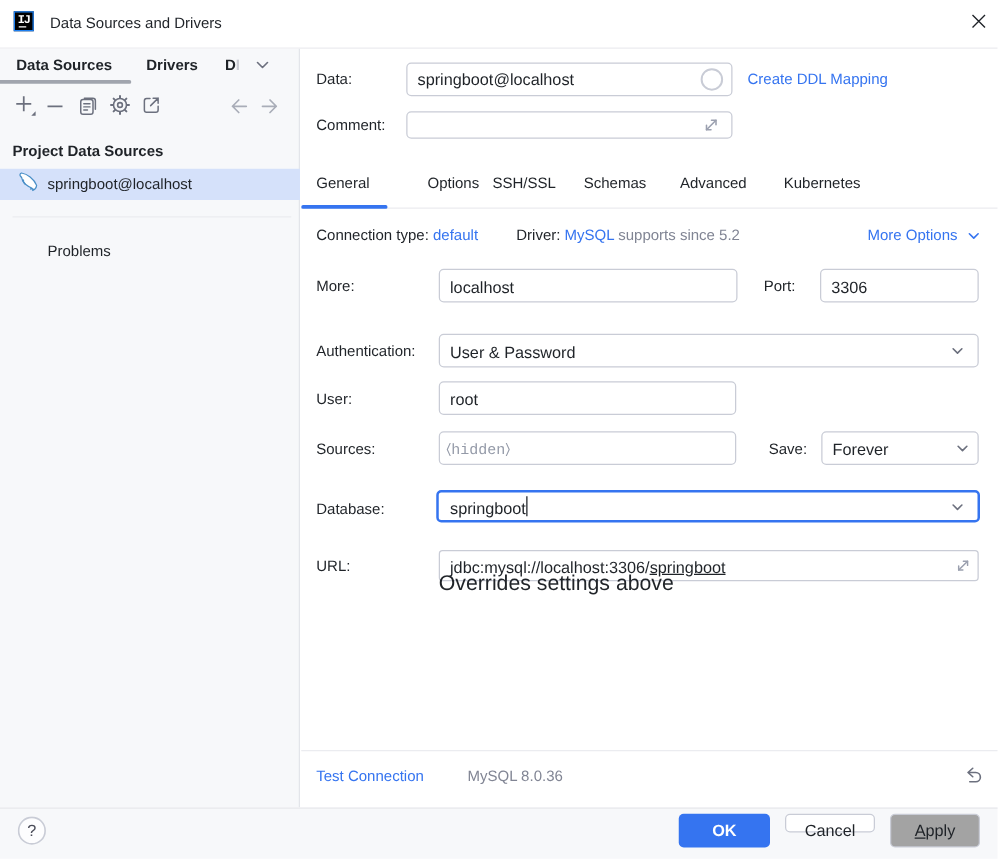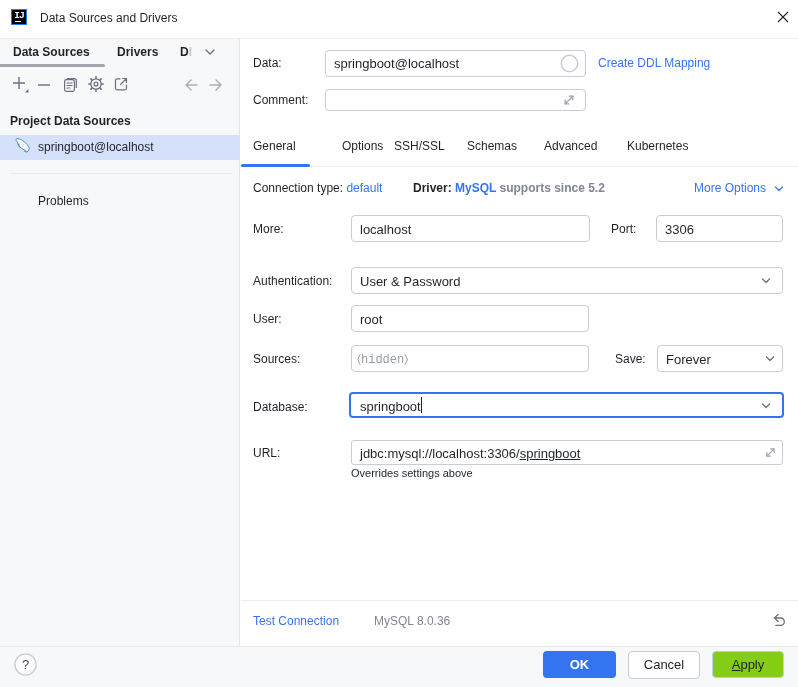--- a/index.html
+++ b/index.html
@@ -99,21 +99,21 @@
 <div class="lbl" style="left:253px;top:139px;">General</div>
 <div class="lbl" style="left:322px;top:139px;margin-left:20px;">Options</div>
 <div class="lbl" style="left:394px;top:139px;">SSH/SSL</div>
 <div class="lbl" style="left:467px;top:139px;">Schemas</div>
 <div class="lbl" style="left:544px;top:139px;">Advanced</div>
 <div class="lbl" style="left:627px;top:139px;">Kubernetes</div>
 <div class="abs" style="left:241px;top:166px;width:557px;height:1px;background:#ebecf0;"></div>
 <div class="abs" style="left:241px;top:163.5px;width:69px;height:3.5px;background:#3574f0;border-radius:2px;"></div>
 
 <div class="lbl" style="left:253px;top:181px;">Connection type: <span class="blue">default</span></div>
-<div class="lbl" style="left:413px;top:181px;font-weight:bold;">Driver: <span class="blue">MySQL</span> <span class="gray">supports since 5.2</span></div>
+<div class="lbl" style="left:413px;top:181px;">Driver: <span class="blue">MySQL</span> <span class="gray">supports since 5.2</span></div>
 <div class="lbl blue" style="left:694px;top:181px;">More Options</div>
 <svg style="left:773px;top:183px" width="12" height="12" viewBox="0 0 12 12">
   <path d="M2.5,4 L6,7.5 L9.5,4" stroke="#3574f0" stroke-width="1.3" fill="none" stroke-linecap="round" stroke-linejoin="round"></path>
 </svg>
 
 <div class="lbl" style="left:253px;top:222px;">More:</div>
 <div class="inp" style="left:351px;top:215px;width:239px;height:27px;"></div>
 <div class="itx" style="left:360px;top:222px;">localhost</div>
 <div class="lbl" style="left:611px;top:222px;">Port:</div>
 <div class="inp" style="left:656px;top:215px;width:127px;height:27px;"></div>
@@ -151,29 +151,29 @@
 <div class="lbl" style="left:253px;top:446px;">URL:</div>
 <div class="inp" style="left:351px;top:440px;width:432px;height:25px;border-radius:3px;"></div>
 <div class="itx" style="left:360px;top:446px;">jdbc:mysql://localhost:3306/<span style="text-decoration:underline;">springboot</span></div>
 <svg style="left:763px;top:445px" width="15" height="15" viewBox="0 0 16 16">
   <g stroke="#9ba0af" stroke-width="1.25" fill="none" stroke-linecap="round" stroke-linejoin="round">
     <path d="M4.2,11.8 L11.8,4.2"></path>
     <path d="M8.2,4.2 H11.8 V7.8"></path>
     <path d="M4.2,8.2 V11.8 H7.8"></path>
   </g>
 </svg>
-<div class="lbl" style="left:351px;top:467px;font-size:11px;">Overrides settings above</div>
+<div class="lbl" style="left:351px;top:457px;font-size:17px;">Overrides settings above</div>
 
 <div class="abs" style="left:241px;top:600px;width:557px;height:1px;background:#ebecf0;"></div>
 <div class="lbl blue" style="left:253px;top:614px;">Test Connection</div>
 <div class="lbl gray" style="left:374px;top:614px;">MySQL 8.0.36</div>
 <svg style="left:771px;top:612px" width="16" height="16" viewBox="0 0 16 16">
   <path d="M7.2,2.6 L3.4,6 L7.2,9.4 M3.4,6 H9.6 A3.7,3.7 0 0 1 9.6,13.4 H4.8" stroke="#6c707e" stroke-width="1.3" fill="none" stroke-linecap="round" stroke-linejoin="round"></path>
 </svg>
 
 <div class="abs" style="left:0;top:646px;width:798px;height:41px;background:#f7f8fa;border-top:1px solid #e7e8ec;"></div>
 <svg style="left:14px;top:653px" width="23" height="23" viewBox="0 0 23 23">
   <circle cx="11.5" cy="11.5" r="10.6" stroke="#c9ccd6" stroke-width="1.3" fill="#fdfdfe"></circle>
   <text x="11.5" y="16" text-anchor="middle" font-family="Liberation Sans" font-size="13" fill="#494b57">?</text>
 </svg>
 <div class="abs" style="left:543px;top:651px;width:73px;height:27px;background:#3574f0;border-radius:4px;color:#fff;font-size:13px;font-weight:600;text-align:center;line-height:27px;">OK</div>
-<div class="abs" style="left:628px;top:651px;width:72px;height:28px;background:#fff;border:1px solid #c9ccd6;border-radius:4px;color:#1f2328;font-size:13px;text-align:center;line-height:25px;">Cancel</div>
-<div class="abs" style="left:712px;top:651px;width:72px;height:27px;background:#84cc16;border:1px solid #c9ccd6;border-radius:4px;color:#1f2328;font-size:13px;text-align:center;line-height:25px;"><span style="text-decoration:underline;">A</span>pply</div>
+<div class="abs" style="left:628px;top:651px;width:72px;height:15px;background:#fff;border:1px solid #c9ccd6;border-radius:4px;color:#1f2328;font-size:13px;text-align:center;line-height:25px;">Cancel</div>
+<div class="abs" style="left:712px;top:651px;width:72px;height:27px;background:#a3a3a3;border:1px solid #c9ccd6;border-radius:4px;color:#1f2328;font-size:13px;text-align:center;line-height:25px;"><span style="text-decoration:underline;">A</span>pply</div>
 
 </body></html>

